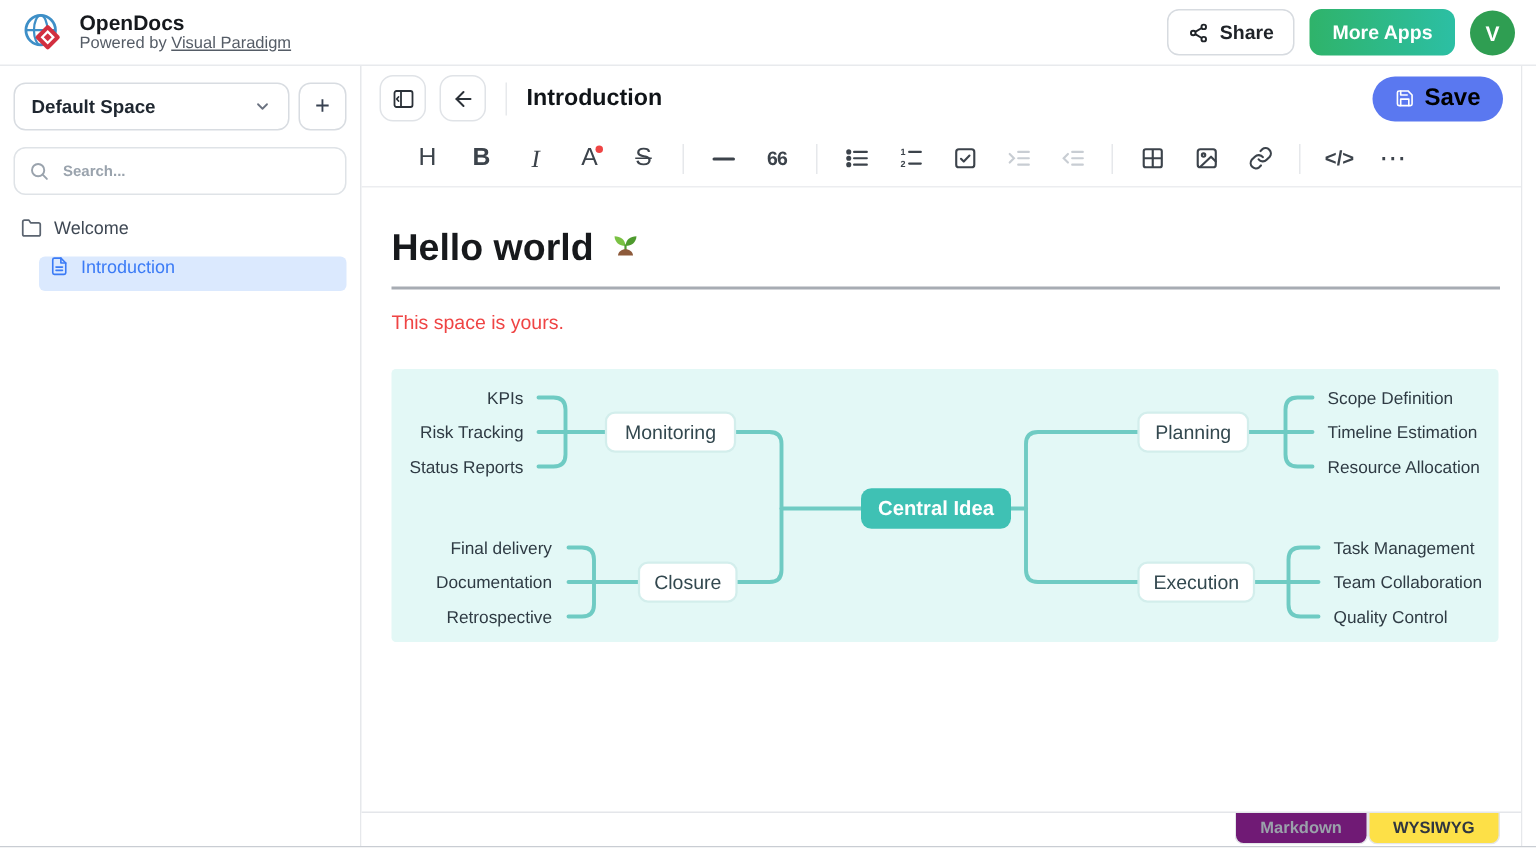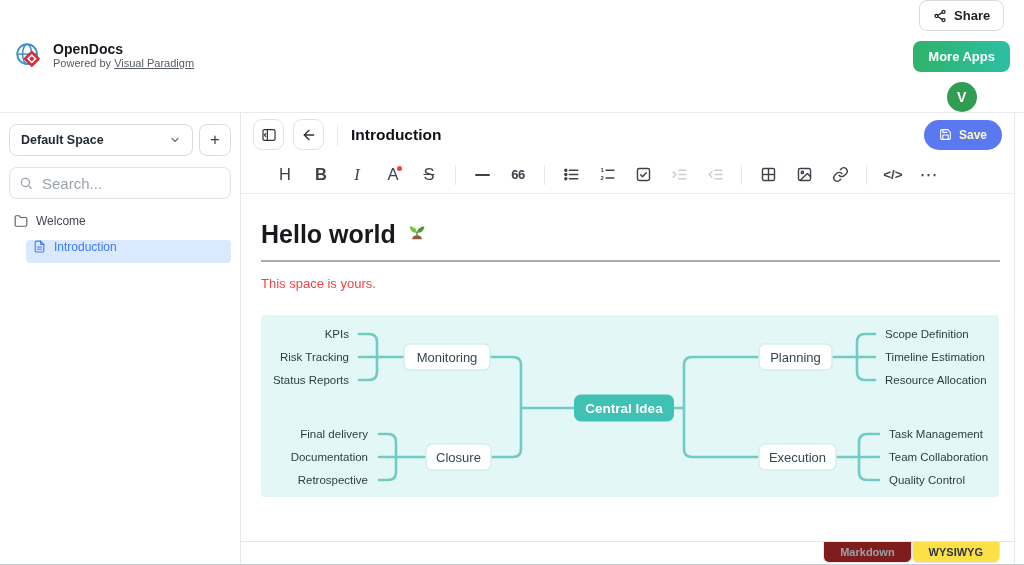--- a/index.html
+++ b/index.html
@@ -7,59 +7,59 @@
          font-family:"Liberation Sans","DejaVu Sans",sans-serif; overflow:hidden; }
   .app { width:1024px; height:565px; display:flex; flex-direction:column; border-bottom:1px solid #c9cdd3; }
 
   
   .hdr { flex:0 0 44px; border-bottom:1px solid #e8eaed; display:flex; align-items:center;
          justify-content:space-between; padding:0 14px; }
   .brand { display:flex; align-items:center; gap:9px; }
   .brand-title { font-size:14px; font-weight:bold; color:#16191d; line-height:15px; }
   .brand-sub { font-size:11px; color:#555c66; line-height:13px; }
   .brand-sub .lnk { text-decoration:underline; cursor:pointer; }
-  .hdr-right { display:flex; align-items:center; gap:10px;flex-direction:column; }
+  .hdr-right { display:flex; align-items:center; gap:10px; }
   .btn-share { display:flex; align-items:center; gap:7px; height:31px; padding:0 13px; background:#fff;
                border:1px solid #d7dbe0; border-radius:8px; font-size:13px; font-weight:bold; color:#1f2328; cursor:pointer; }
   .btn-moreapps { height:31px; padding:0 15px; border:none; border-radius:8px; color:#fff; cursor:pointer;
                   font-size:13px; font-weight:bold;
                   background:linear-gradient(90deg, var(--green1,#2fb36a), var(--green2,#2cbfa4)); }
   .avatar { width:30px; height:30px; border-radius:50%; background:var(--avatar,#2f9e52); color:#fff;
             display:flex; align-items:center; justify-content:center; font-size:14px; font-weight:bold; cursor:pointer; }
 
   
   .bodyrow { flex:1; display:flex; min-height:0; }
   .sidebar { width:241px; flex:0 0 241px; border-right:1px solid #e6e8eb; padding:11px 9px; }
   .space-row { display:flex; gap:6px; }
   .space-select { flex:1; height:32px; border:1px solid #d8dce1; border-radius:8px; background:#fff;
                   display:flex; align-items:center; justify-content:space-between; padding:0 11px;
                   font-size:12.5px; font-weight:bold; color:#1f2730; cursor:pointer; }
   .add-btn { width:32px; height:32px; border:1px solid #d8dce1; border-radius:8px; background:#fff;
              font-size:17px; color:#374151; display:flex; align-items:center; justify-content:center; cursor:pointer; }
   .search { margin-top:11px; height:32px; border:1px solid #dfe3e7; border-radius:8px; display:flex;
             align-items:center; gap:7px; padding:0 9px; color:#9aa3ad; }
-  .search input { border:none; outline:none; width:100%; font-size:15px; color:#737373; background:transparent; }
+  .search input { border:none; outline:none; width:100%; font-size:10px; color:#737373; background:transparent;font-weight:bold; }
   .search input::placeholder { color:#9aa3ad; }
   .tree { margin-top:15px; font-size:12px; color:#3f4854; }
   .tree-row { display:flex; gap:8px; height:23px; padding-left:5px; cursor:pointer; }
   .tree-row.selected { margin-left:17px; margin-top:3px; padding-left:7px; border-radius:4px;
                        background:var(--selbg,#dbe9fe); color:var(--seltxt,#3b7bf6); }
 
   .main { flex:1; min-width:0; display:flex; flex-direction:column; border-right:1px solid #e6e8eb; }
   .gutter { flex:0 0 9px; background:#fff; }
 
   
   .doc-hdr { flex:0 0 43px; display:flex; align-items:center; gap:9px; padding:0 12px; }
   .icon-btn { width:31px; height:31px; border:1px solid #e0e3e7; border-radius:9px; background:#fff;
               display:flex; align-items:center; justify-content:center; color:#2b3138; cursor:pointer; }
   .vdiv { width:1px; height:22px; background:#e7e9ec; margin:0 4px; }
   .doc-title { font-size:15.5px; font-weight:bold; color:#101418; }
   .save-btn { margin-left:auto; height:30px; padding:0 15px; border:none; border-radius:15px; cursor:pointer;
-              background:var(--accent,#5a78f0); color:#fef9c3; display:flex; align-items:center; gap:7px;
-              font-size:12px; font-weight:bold; }
+              background:var(--accent,#5a78f0); color:#000000; display:flex; align-items:center; gap:7px;
+              font-size:16px; font-weight:bold; }
 
   
   .toolbar { flex:0 0 38px; border-bottom:1px solid #ecedf0; display:flex; align-items:center; padding-left:26px; }
   .tb { width:36px; height:30px; border:none; background:none; border-radius:6px; color:#3c434b; cursor:pointer;
         display:flex; align-items:center; justify-content:center; font-size:16px; position:relative;
         font-family:"Liberation Sans","DejaVu Sans",sans-serif; }
   .tb.l { font-size:16.5px; font-weight:500; }
   .tb.bold { font-weight:800; }
   .tb.italic { font-style:italic; font-family:"Liberation Serif",serif; }
   .tb.strike { text-decoration:line-through; }
@@ -77,21 +77,21 @@
   .h1-rule { height:2px; background:#a7acb3; margin-top:11px; }
   .doc-p { margin:14px 0 0; font-size:13px; color:#ef4444; }
   .mindmap-panel { margin-top:24px; width:738px; height:182px; border-radius:3px; }
 
   
   .statusbar { flex:0 0 23px; border-top:1px solid #e4e6ea; display:flex; justify-content:flex-end;
                align-items:flex-start; padding-right:14px; background:#fff; }
   .sb-tab { height:21px; padding:0 16px; display:flex; align-items:center; justify-content:center;
             font-size:11px; font-weight:bold; border:1px solid #e4e6ea; border-top:none;
             border-radius:0 0 6px 6px; cursor:pointer; }
-  .sb-tab.inactive { background:#7f1d1d; color:#9aa1aa; }
+  .sb-tab.inactive { background:#701a75; color:#9aa1aa; }
   .sb-tab.active { background:#fde047; color:#2f3640; }
 
   svg.ic { display:block; }
 </style>
 </head>
 <body>
 
 <div class="app">
 
   <div class="hdr">

